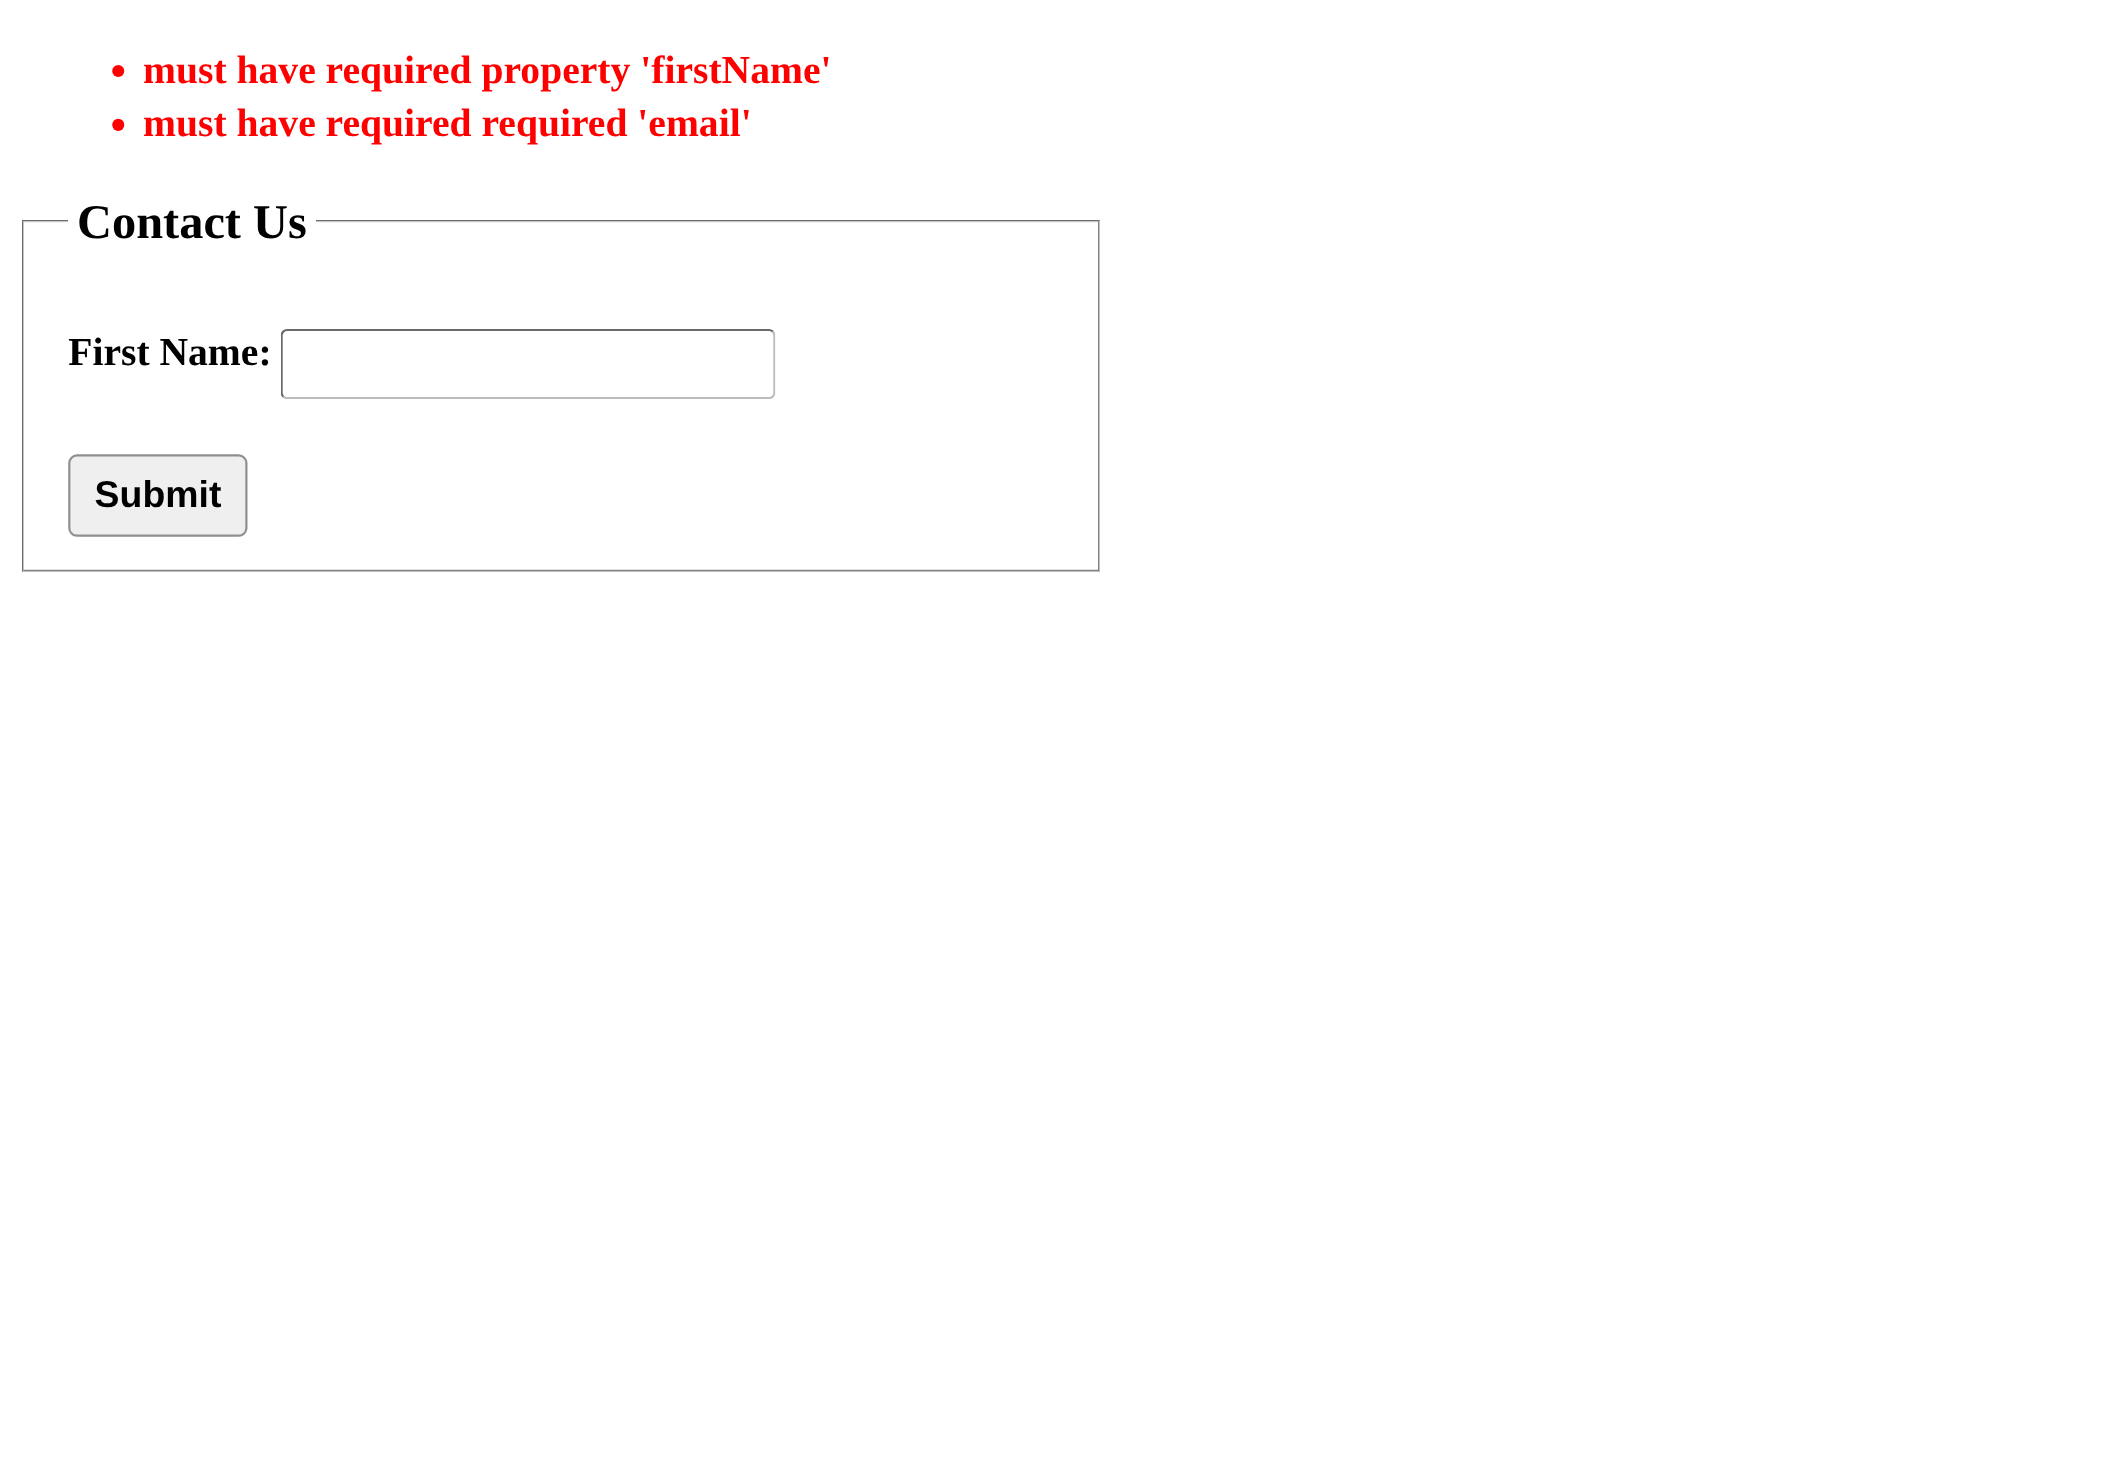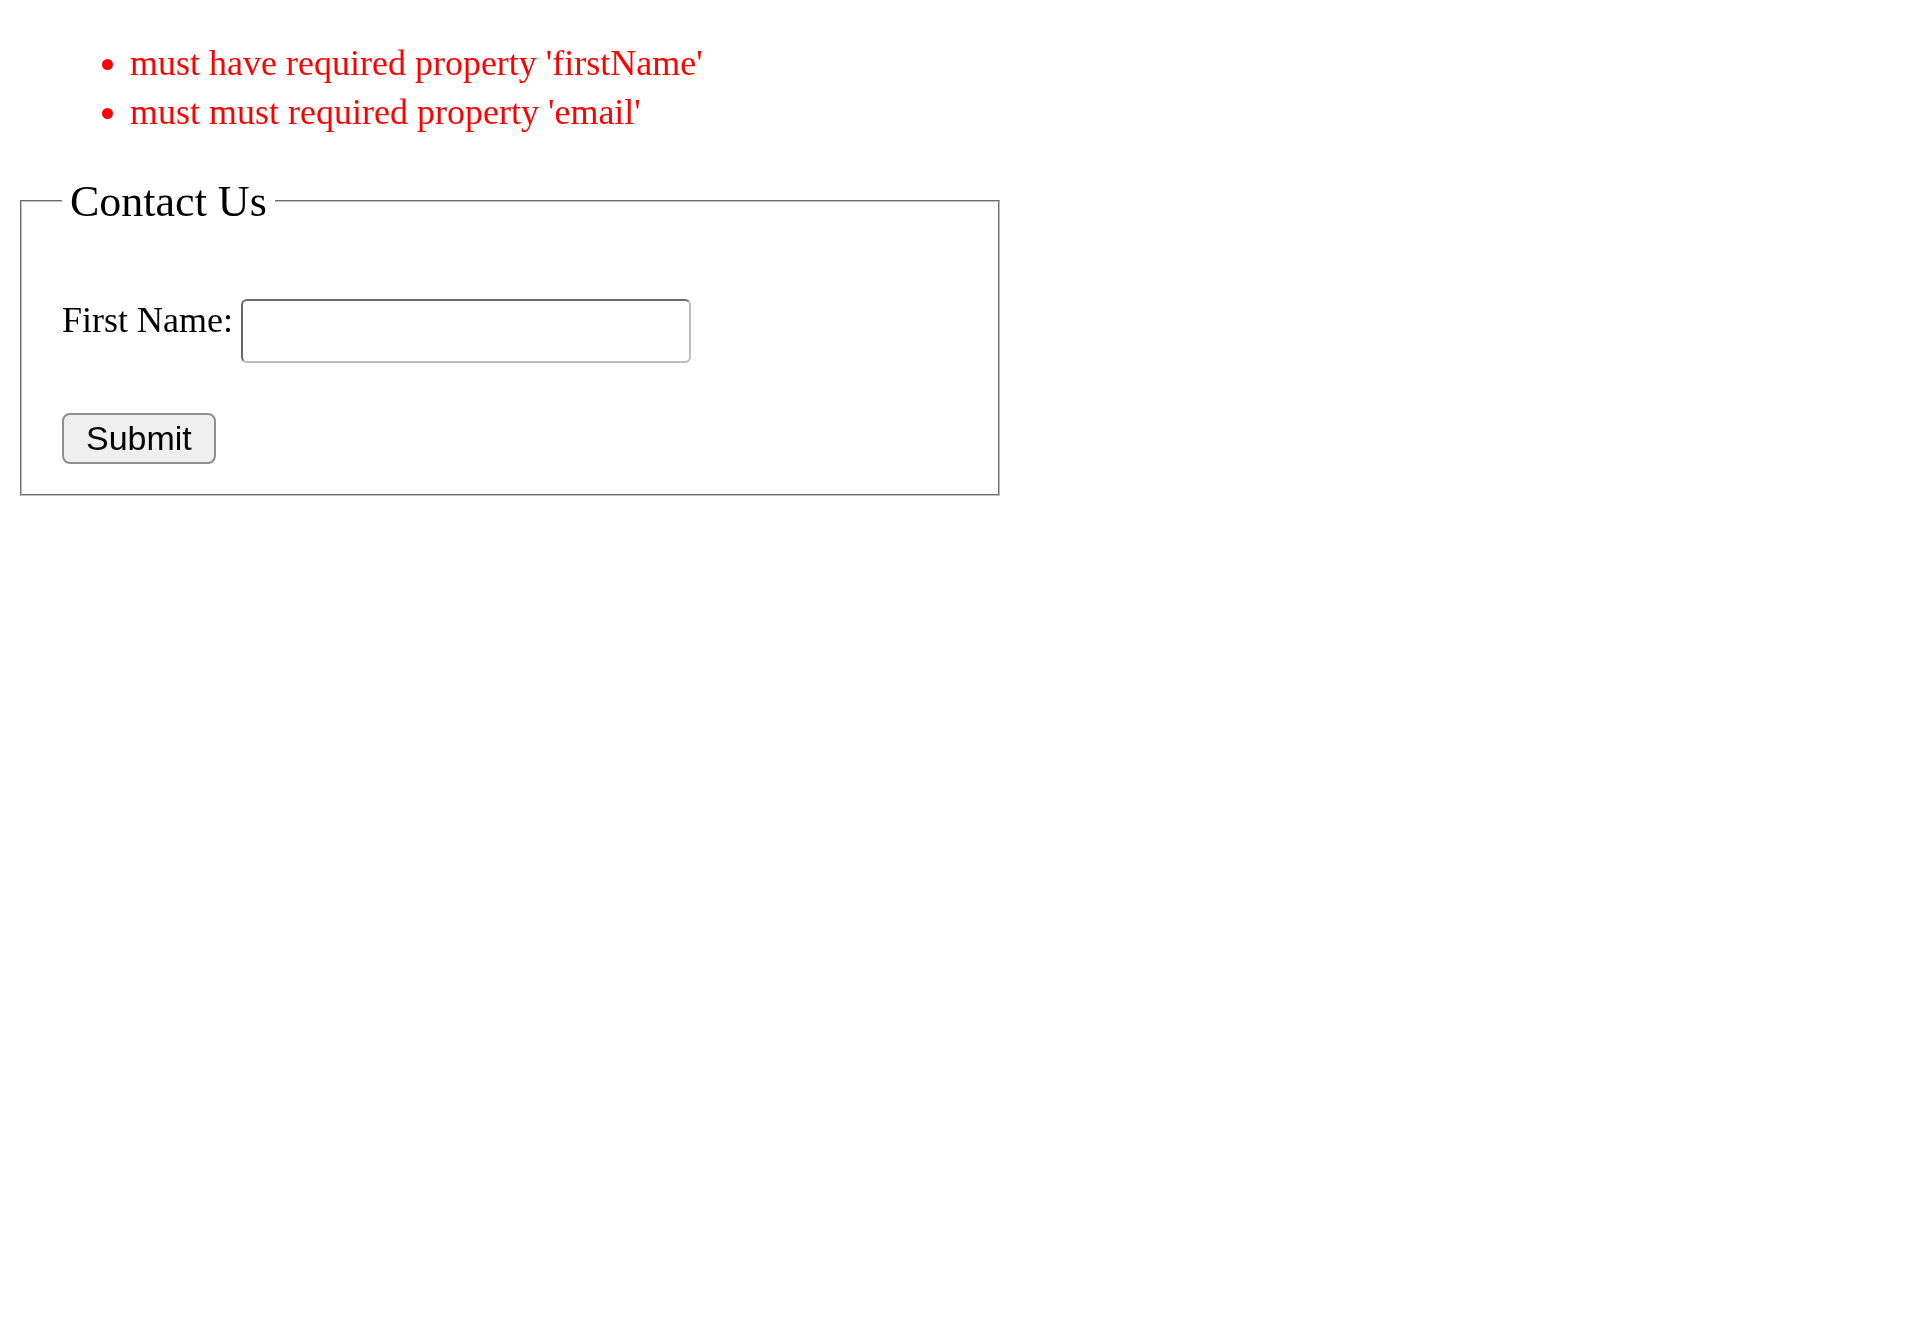--- a/index.html
+++ b/index.html
@@ -1,16 +1,17 @@
 <!DOCTYPE html>
 <html><head>
   <meta charset="utf-8">
   <style>
     * {
       box-sizing: border-box;
+      font-weight: bold;
     }
     body {
       margin: 0;
       padding: 40px 20px 20px 20px;
       font-family: "Times New Roman", Times, serif;
       font-size: 36px;
       background: #ffffff;
       color: #000000;
     }
     .container {
@@ -55,35 +56,35 @@
       border: 2px inset #bdbdbd;
       border-radius: 6px;
       background: #ffffff;
     }
     .submit-row {
       margin-top: 50px;
     }
     .submit-btn {
       font-family: Arial, Helvetica, sans-serif;
       font-size: 34px;
-      padding: 4px 22px;
+      padding: 16px 22px;
       background: #efefef;
       border: 2px solid #8f8f8f;
       border-radius: 8px;
       cursor: pointer;
     }
   </style>
 </head>
 <body>
 
 <div class="container">
 
   <ul class="error-list">
     <li>must have required property 'firstName'</li>
-    <li>must must required property 'email'</li>
+    <li>must have required required 'email'</li>
   </ul>
 
   <form>
     <fieldset>
       <legend>Contact Us</legend>
 
       <div class="field-row">
         <label for="firstName">First Name:</label>
         <input type="text" id="firstName" value="" style="">
       </div>

